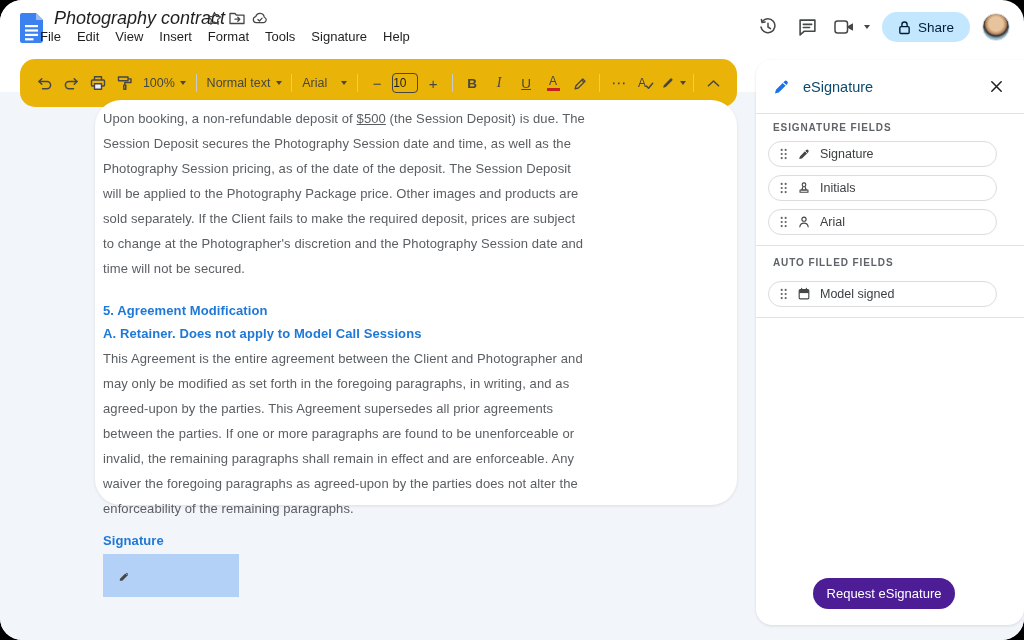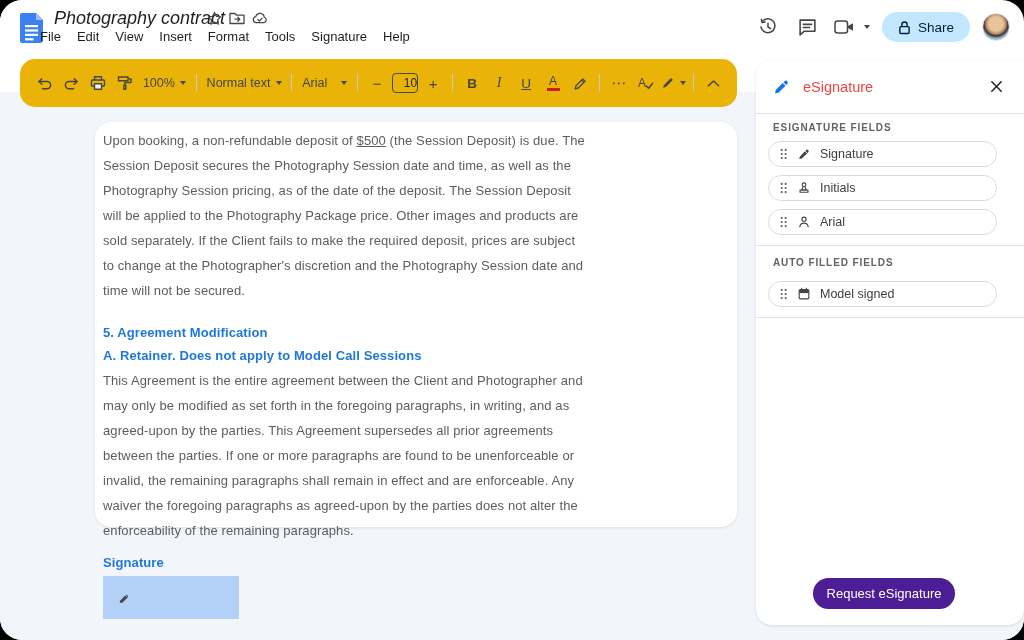--- a/index.html
+++ b/index.html
@@ -18,36 +18,36 @@
   .icbtn{width:28px;height:28px;display:flex;align-items:center;justify-content:center;}
   .cam-wrap{display:flex;align-items:center;gap:4px;}
   .share-btn{display:flex;align-items:center;gap:7px;background:#c2e7ff;border:none;border-radius:16px;height:30px;padding:0 16px;font-size:13.5px;color:#001d35;font-weight:500;}
   .avatar{width:28px;height:28px;border-radius:50%;background:radial-gradient(circle at 50% 38%,#e8c49e 0 34%,#b98d63 48%,#3a3234 58%,#8fb6c9 70%,#bcd8e6 100%);border:1px solid #e0e3e7;}
   
   .toolbar{position:absolute;left:20px;top:59px;width:717px;height:48px;background:#eab308;border-radius:15px;display:flex;align-items:center;padding:0 12px;gap:3px;}
   .ti{height:24px;min-width:24px;display:flex;align-items:center;justify-content:center;border-radius:4px;color:#444746;}
   .ti.text{font-size:12.5px;padding:0 3px;white-space:nowrap;}
   .caret{width:0;height:0;border-left:3.5px solid transparent;border-right:3.5px solid transparent;border-top:4.5px solid #444746;display:inline-block;margin-left:5px;}
   .tsep{width:1px;height:18px;background:#c7cacd;margin:0 4px;flex:none;}
-  .fontsize-box{width:26px;height:20px;border:1px solid #444746;border-radius:4px;background:transparent;text-align:right;font-size:12px;color:#1f1f1f;padding:0;}
+  .fontsize-box{width:26px;height:20px;border:1px solid #444746;border-radius:4px;background:transparent;text-align:left;font-size:12px;color:#1f1f1f;padding:0;}
   .bold-g{font-weight:700;font-size:13.5px;}
   .italic-g{font-style:italic;font-family:"Liberation Serif",serif;font-size:14px;}
   .under-g{text-decoration:underline;font-size:13.5px;}
   .tcolor{display:flex;flex-direction:column;align-items:center;line-height:1;}
   .tcolor .a{font-size:12px;font-weight:500;}
   .tcolor .bar{width:13px;height:3px;background:#c5221f;margin-top:1px;}
   
-  .page{position:absolute;left:95px;top:100px;width:642px;height:405px;background:#fff;border-radius:16px;box-shadow:0 1px 3px rgba(60,64,67,.12);margin-top:22px;}
+  .page{position:absolute;left:95px;top:100px;width:642px;height:405px;background:#fff;border-radius:26px;box-shadow:0 1px 3px rgba(60,64,67,.12);}
   .dp{position:absolute;left:8px;width:482px;font-size:13px;line-height:25px;color:#5a5e62;letter-spacing:.1px;}
   .dh{position:absolute;left:8px;width:482px;font-size:13px;line-height:25px;font-weight:700;color:#1e78d7;letter-spacing:.1px;}
   .sig-box{position:absolute;left:8px;top:454px;width:136px;height:43px;background:#b3d1f6;display:flex;align-items:center;padding-left:14px;}
   
   .panel{position:absolute;left:756px;top:60px;width:268px;height:565px;background:#fff;border-radius:16px 0 16px 16px;box-shadow:0 1px 3px rgba(60,64,67,.15);}
   .panel-head{position:absolute;left:0;top:0;width:100%;height:53px;display:flex;align-items:center;padding:0 16px;}
-  .panel-title{font-size:14.5px;color:#ef4444;margin-left:12px;flex:1;}
+  .panel-title{font-size:14.5px;color:#0c4a6e;margin-left:12px;flex:1;}
   .pdiv{position:absolute;left:0;width:100%;height:1px;background:#e1e3e6;}
   .sec-label{position:absolute;left:17px;font-size:10px;font-weight:700;letter-spacing:.9px;color:#5f6368;text-align:right;}
   .pill{position:absolute;left:12px;width:229px;height:26px;border:1px solid #dadce0;border-radius:14px;background:#fff;display:flex;align-items:center;padding:0 10px;gap:9px;}
   .pill-label{font-size:12.5px;color:#3c4043;}
   .req-btn{position:absolute;left:57px;top:518px;width:142px;height:31px;background:#4c1d95;color:#fff;border:none;border-radius:16px;font-size:13px;font-weight:500;}
   .close-x{margin-left:auto;width:24px;height:24px;display:flex;align-items:center;justify-content:center;}
   svg{display:block;}
 </style>
 </head>
 <body>

